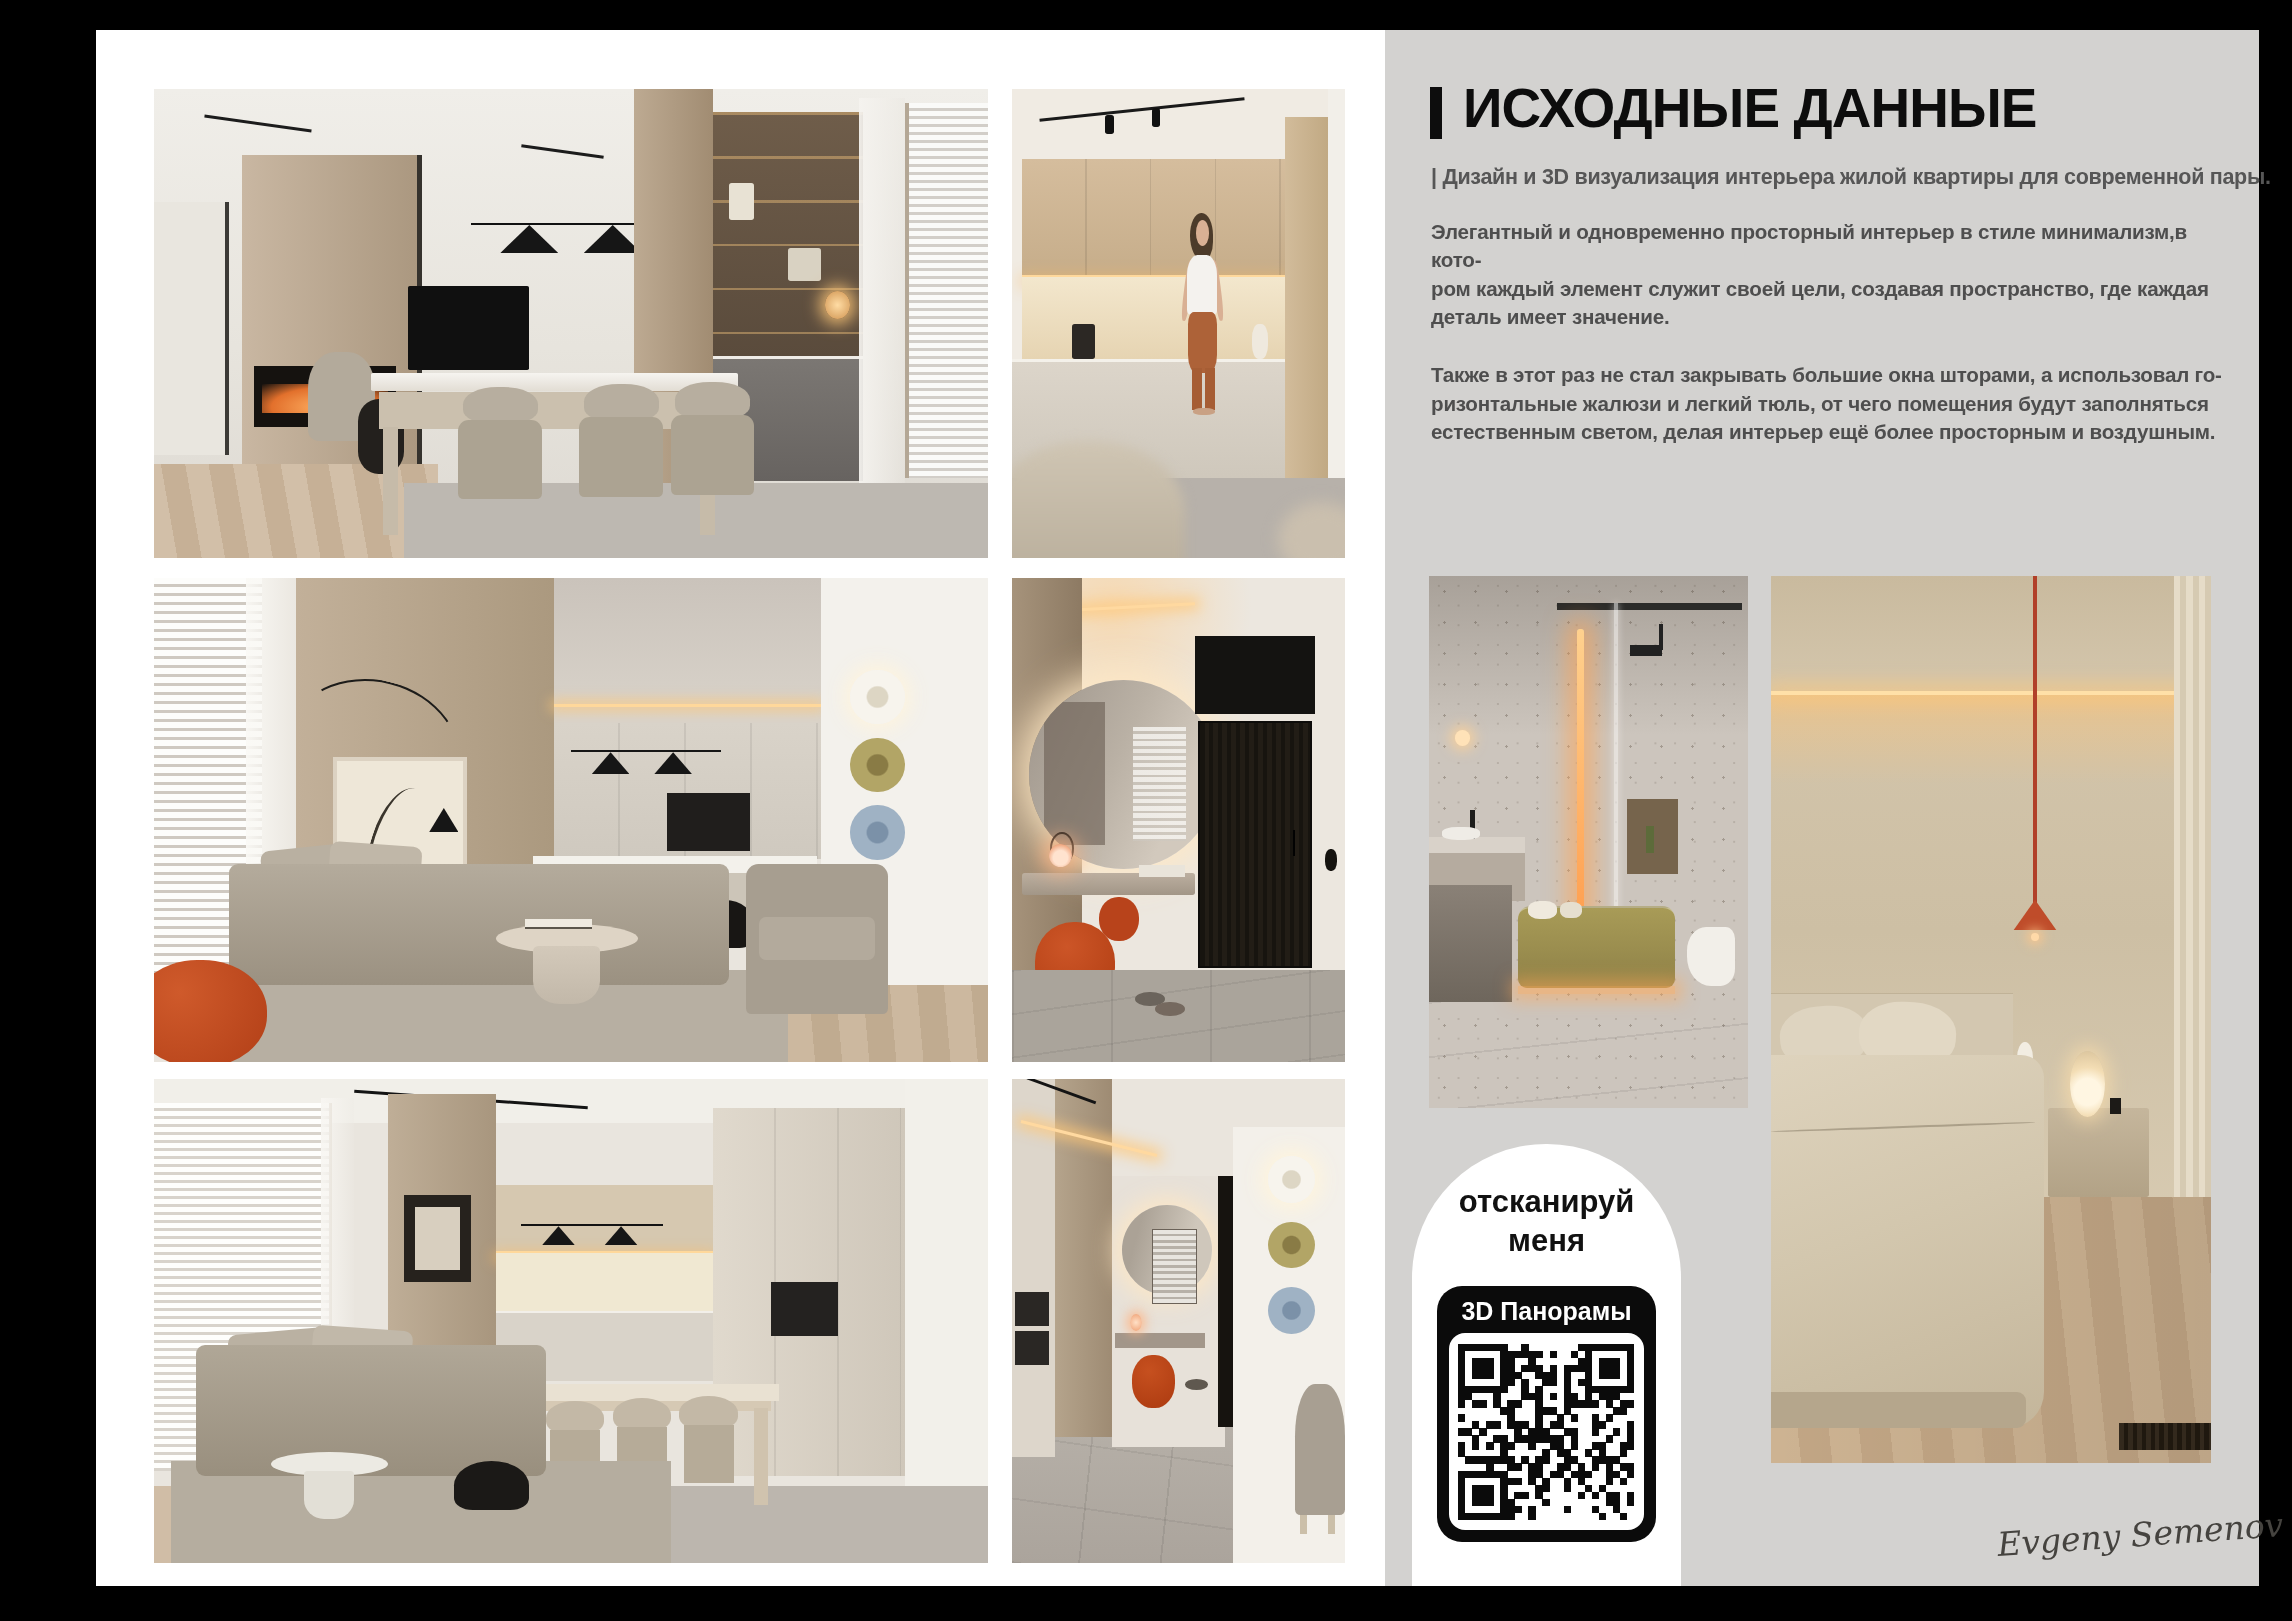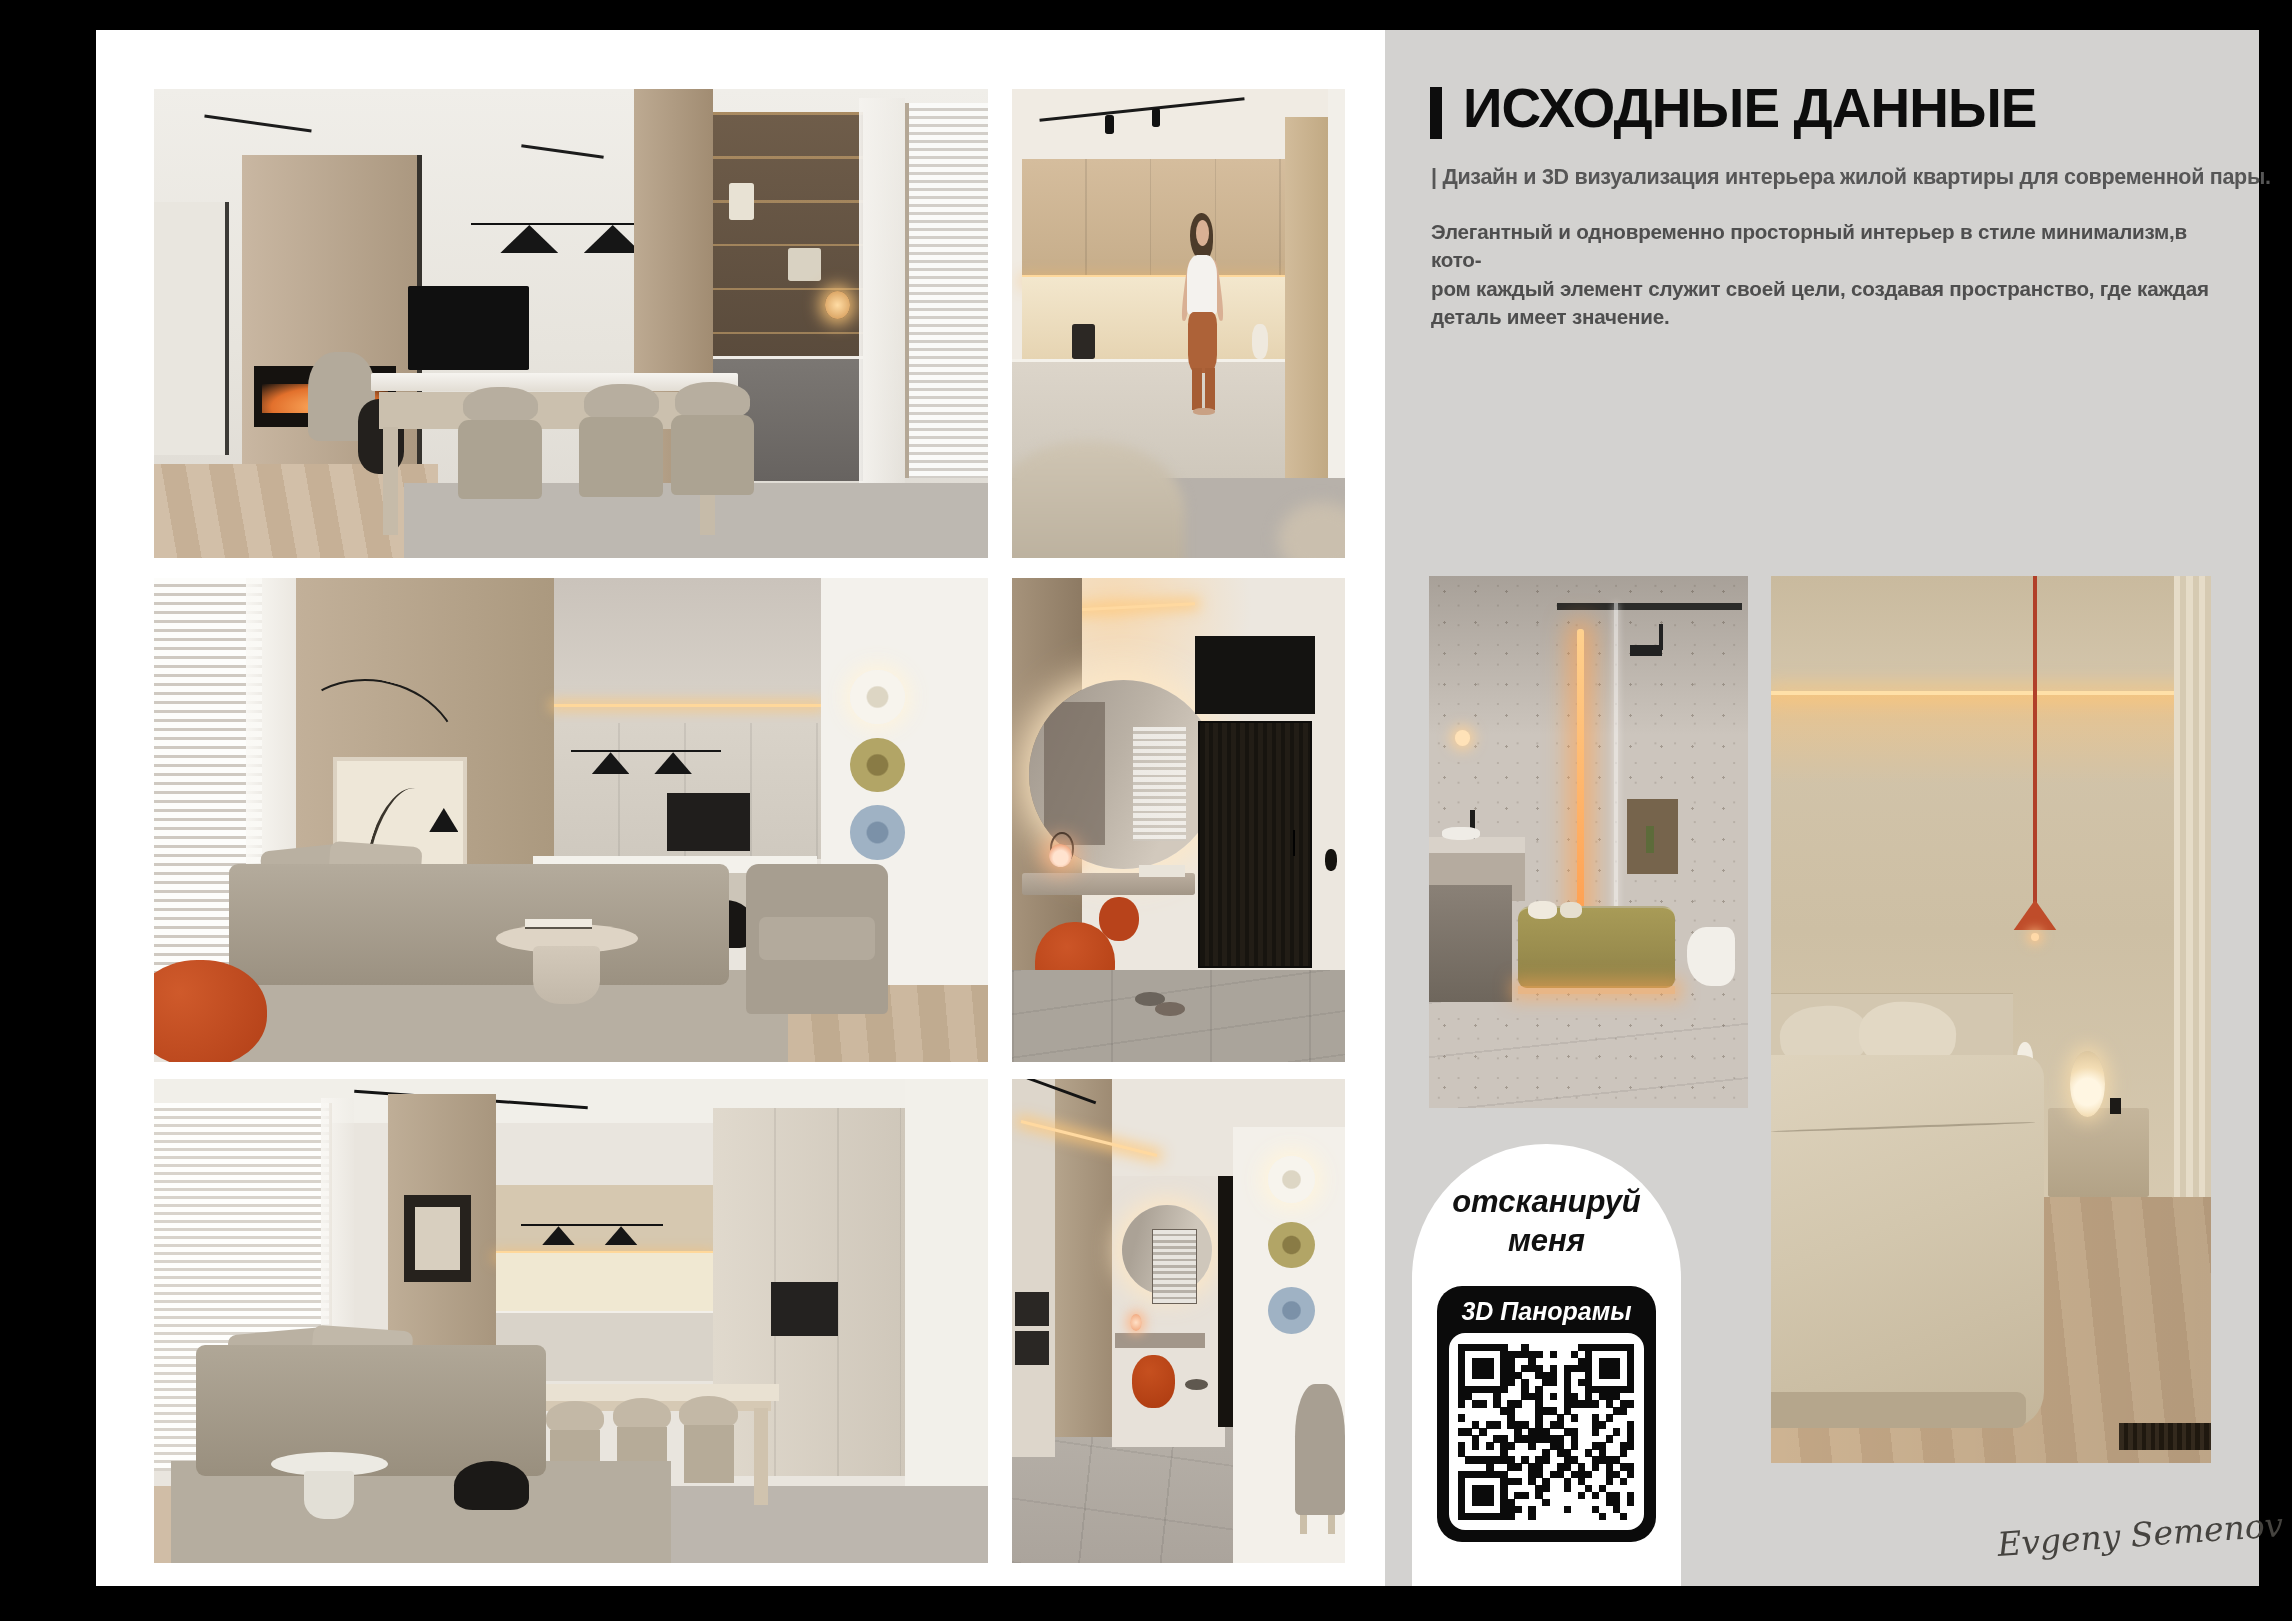--- a/index.html
+++ b/index.html
@@ -13,21 +13,21 @@
   .title-bar{left:1430px;top:87px;width:11.6px;height:52px;background:#0d0d0d;}
   .title{left:1463px;top:75px;width:770px;font-size:56px;font-weight:700;color:#0d0d0d;
          letter-spacing:-0.9px;white-space:nowrap;transform:scaleX(.98);transform-origin:left;}
   .subtitle{left:1431px;top:165px;width:815px;font-size:21.5px;font-weight:700;color:#565656;
             white-space:nowrap;letter-spacing:-0.3px;}
   .paras{left:1431px;top:218px;width:811px;}
   .para{white-space:pre-line;font-size:20.6px;font-weight:700;color:#4e4e4e;
         line-height:1.38;margin:0 0 29.6px 0;letter-spacing:-0.2px;}
   
   .badge{left:1412px;top:1144px;width:269px;height:442px;background:#ffffff;
-         border-radius:134px 134px 0 0;font-style:italic;}
+         border-radius:134px 134px 0 0;}
   .badge-label{left:0;top:39px;width:100%;text-align:center;font-size:31px;font-weight:700;
                color:#111;line-height:1.25;white-space:pre-line;}
   .qr-box{left:25px;top:142px;width:219px;height:256px;background:#0b0b0b;border-radius:25px;}
   .qr-title{left:0;top:10.7px;width:100%;text-align:center;font-size:25px;font-weight:700;color:#fff;}
   .qr-white{left:11.6px;top:47px;right:11.6px;bottom:11.6px;background:#fff;border-radius:16px;padding:9.9px;box-sizing:border-box;}
   .qr-white svg{display:block;}
   
   .signature{left:1997px;top:1515px;font-family:"DejaVu Serif","Liberation Serif",serif;
              font-style:italic;font-size:33px;color:#45433f;transform:rotate(-4deg);white-space:nowrap;}
   
@@ -528,20 +528,23 @@
   <div class="a plug"></div>
 </div>
 
 <div class="a title-bar"></div>
 <div class="a title">ИСХОДНЫЕ ДАННЫЕ</div>
 <div class="a subtitle">| Дизайн и 3D визуализация интерьера жилой квартиры для современной пары.</div>
 <div class="a paras">
   <p class="para">Элегантный и одновременно просторный интерьер в стиле минимализм,в кото-
 ром каждый элемент служит своей цели, создавая пространство, где каждая
 деталь имеет значение.</p>
+  <p class="para">Также в этот раз не стал закрывать большие окна шторами, а использовал го-
+ризонтальные жалюзи и легкий тюль, от чего помещения будут заполняться
+естественным светом, делая интерьер ещё более просторным и воздушным.</p>
 </div>
 
 <div class="a badge">
   <div class="a badge-label">отсканируй
 меня</div>
   <div class="a qr-box">
     <div class="a qr-title">3D Панорамы</div>
     <div class="a qr-white">
         <svg viewBox="0 0 25 25" width="100%" height="100%" fill="#0b0b0b" shape-rendering="crispEdges">
           <rect x="0" y="0" width="1.05" height="1.05"></rect>

